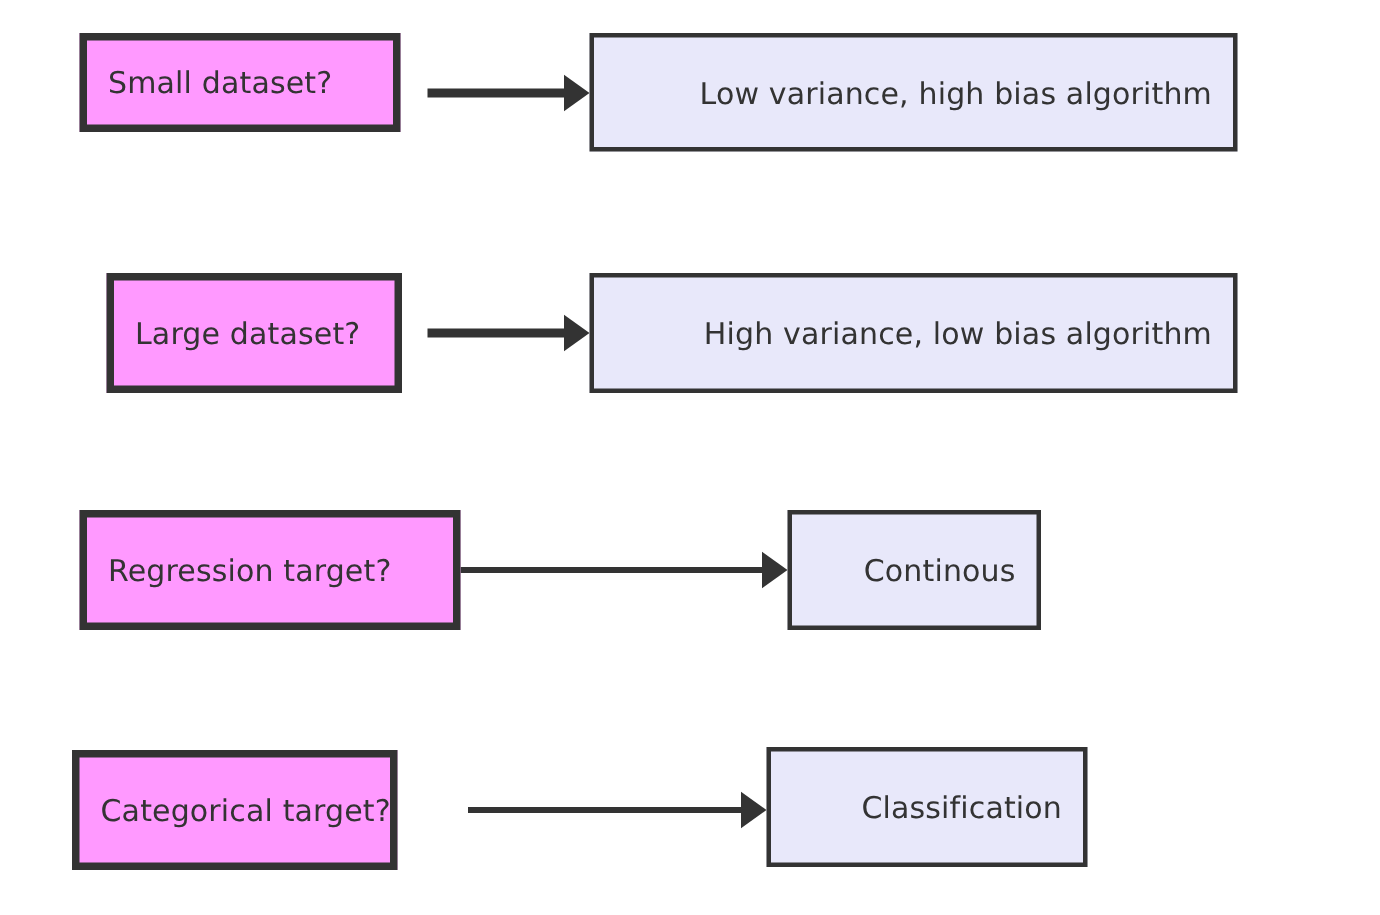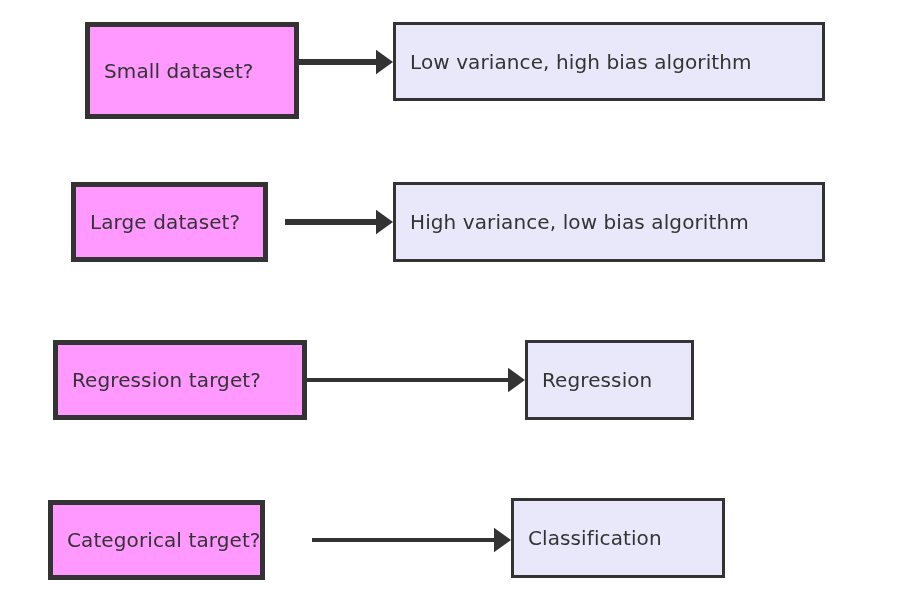--- a/index.html
+++ b/index.html
@@ -40,20 +40,21 @@
     white-space: nowrap;
   }
   .node.decision {
     background: #ff99ff;
     border-width: 5px;
   }
   .node.outcome {
     background: #e8e8fa;
     border-width: 3px;
     overflow: hidden;
+    justify-content: flex-end;
   }
 
   
   .edge {
     position: absolute;
     pointer-events: none;
   }
   .edge svg {
     display: block;
     overflow: visible;
@@ -62,21 +63,21 @@
 </head>
 <body>
 
 <div id="flow-canvas">
     <div class="edge" style="left: 255px; top: 32px; width: 168px; height: 60px;">
       <svg width="168" height="60">
         <line x1="30" y1="30" x2="122" y2="30" stroke="#333333" stroke-width="6"></line>
         <polygon points="121,17.759999999999998 138,30 121,42.24" fill="#333333"></polygon>
       </svg>
     </div>
-    <div class="node decision" style="left: 85px; top: 22px; width: 214px; height: 97px;">
+    <div class="node decision" style="left: 53px; top: 22px; width: 214px; height: 66px;">
       <span class="node-label">Small dataset?</span>
     </div>
     <div class="node outcome" style="left: 393px; top: 22px; width: 432px; height: 79px;">
       <span class="node-label">Low variance, high bias algorithm</span>
     </div>
     <div class="edge" style="left: 255px; top: 192px; width: 168px; height: 60px;">
       <svg width="168" height="60">
         <line x1="30" y1="30" x2="122" y2="30" stroke="#333333" stroke-width="6"></line>
         <polygon points="121,17.759999999999998 138,30 121,42.24" fill="#333333"></polygon>
       </svg>
@@ -90,21 +91,21 @@
     <div class="edge" style="left: 277px; top: 350px; width: 278px; height: 60px;">
       <svg width="278" height="60">
         <line x1="30" y1="30" x2="232" y2="30" stroke="#333333" stroke-width="4"></line>
         <polygon points="231,17.759999999999998 248,30 231,42.24" fill="#333333"></polygon>
       </svg>
     </div>
     <div class="node decision" style="left: 53px; top: 340px; width: 254px; height: 80px;">
       <span class="node-label">Regression target?</span>
     </div>
     <div class="node outcome" style="left: 525px; top: 340px; width: 169px; height: 80px;">
-      <span class="node-label">Regression</span>
+      <span class="node-label">Continous</span>
     </div>
     <div class="edge" style="left: 282px; top: 510px; width: 259px; height: 60px;">
       <svg width="259" height="60">
         <line x1="30" y1="30" x2="213" y2="30" stroke="#333333" stroke-width="4"></line>
         <polygon points="212,17.759999999999998 229,30 212,42.24" fill="#333333"></polygon>
       </svg>
     </div>
     <div class="node decision" style="left: 48px; top: 500px; width: 217px; height: 80px;">
       <span class="node-label">Categorical target?</span>
     </div>

